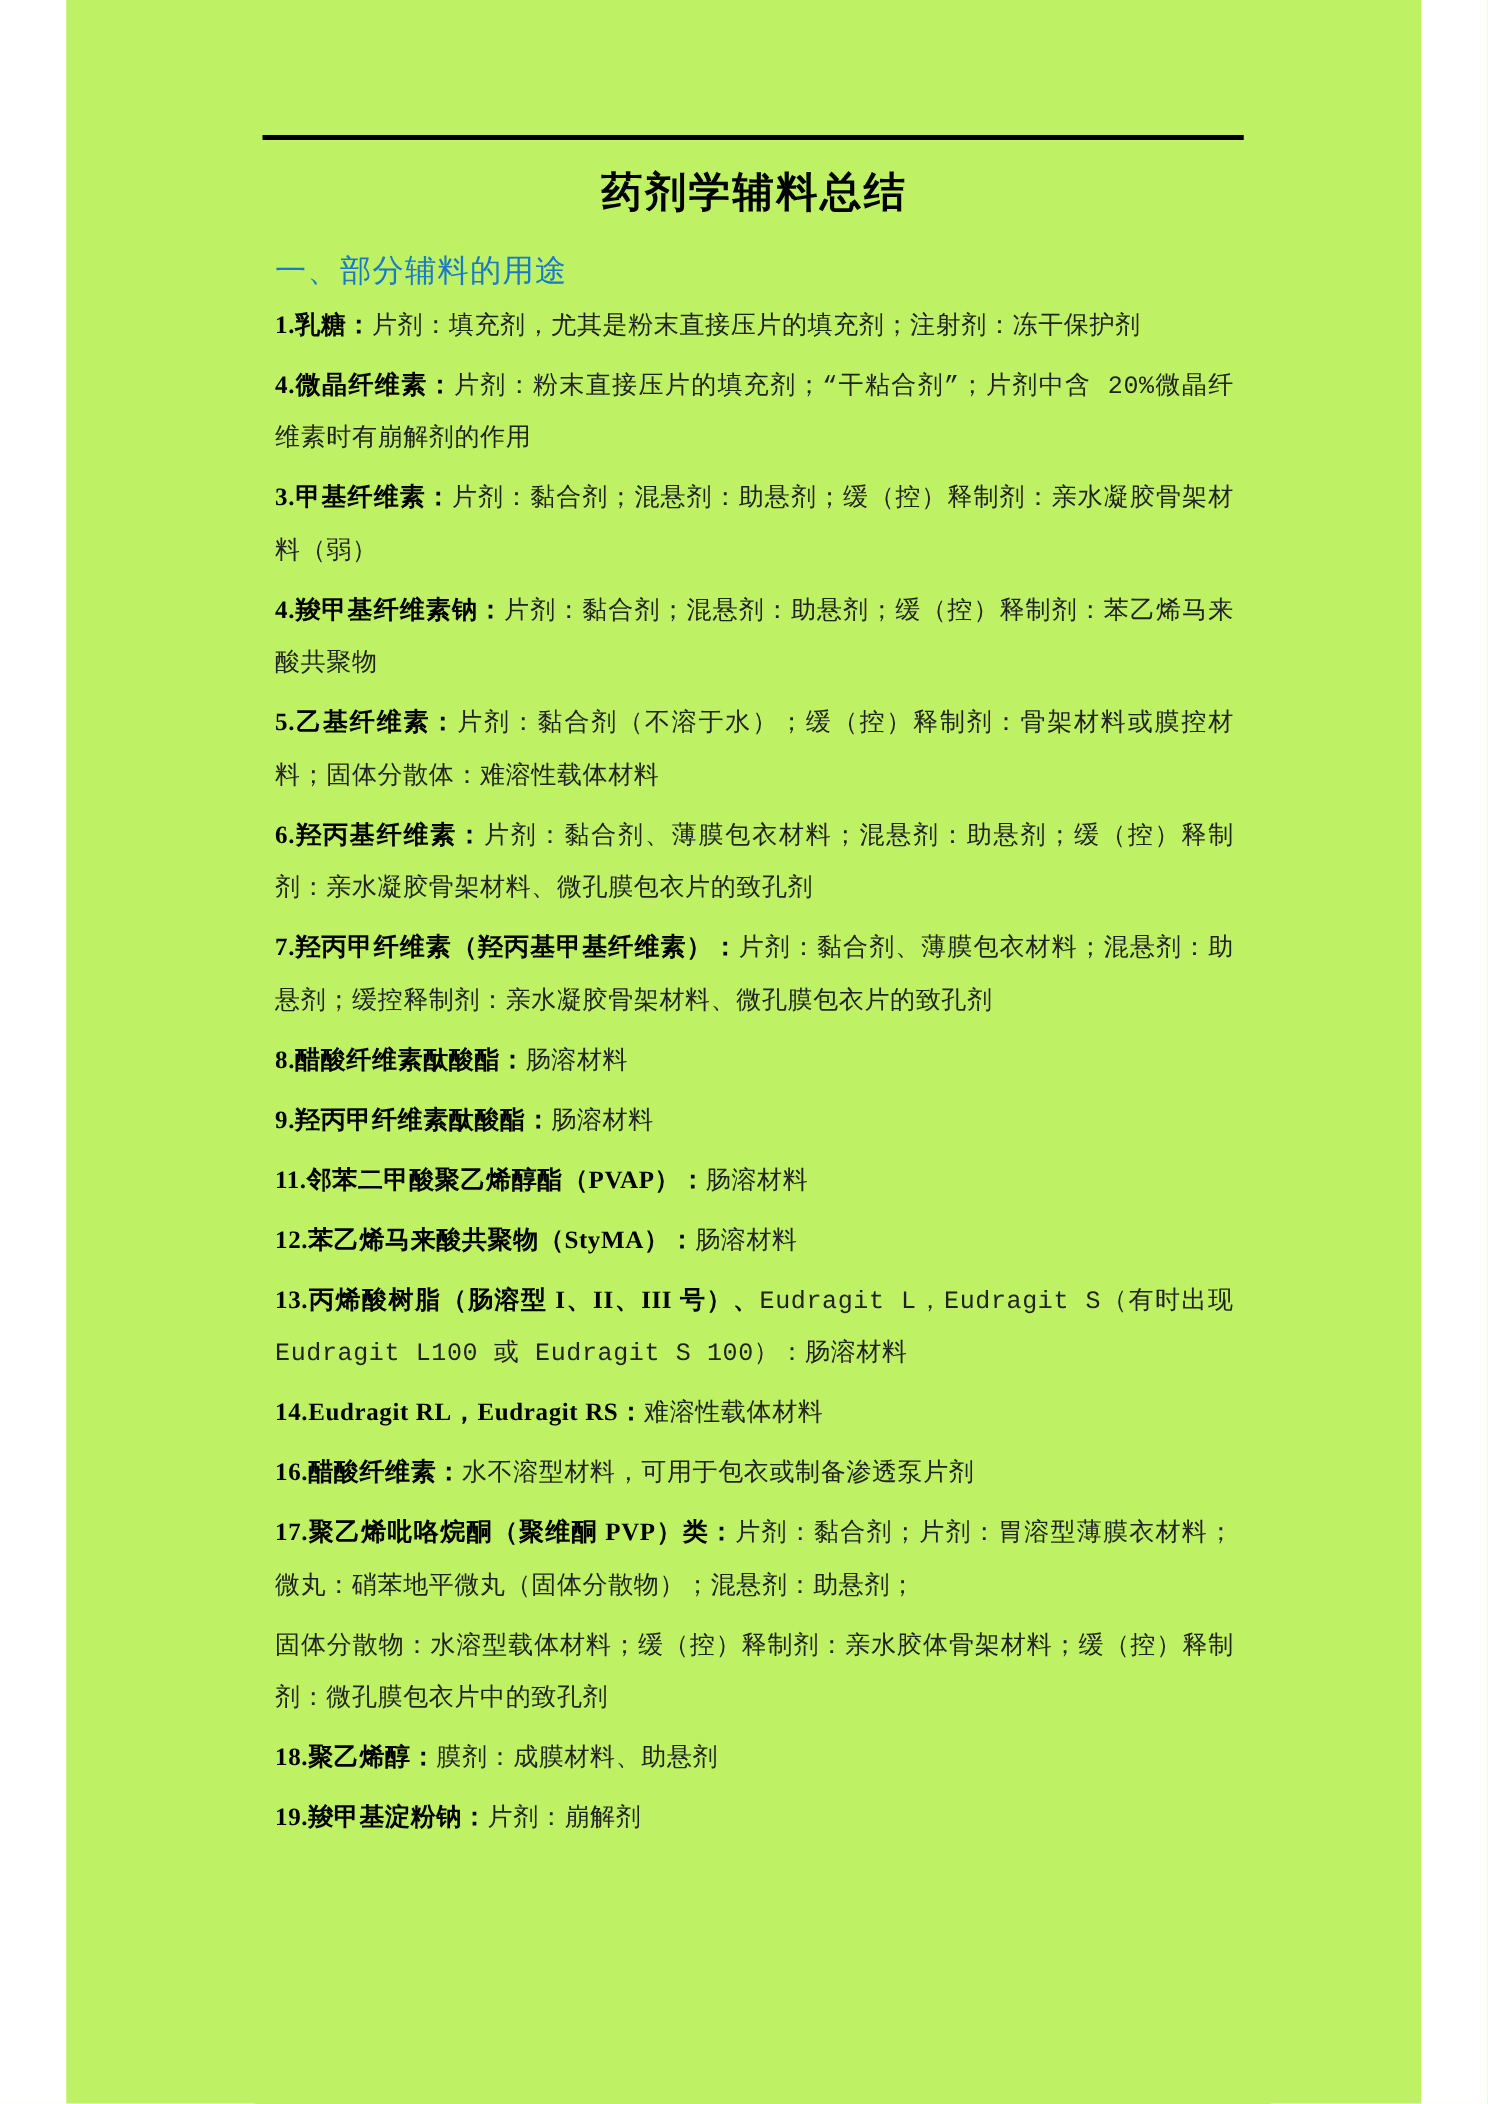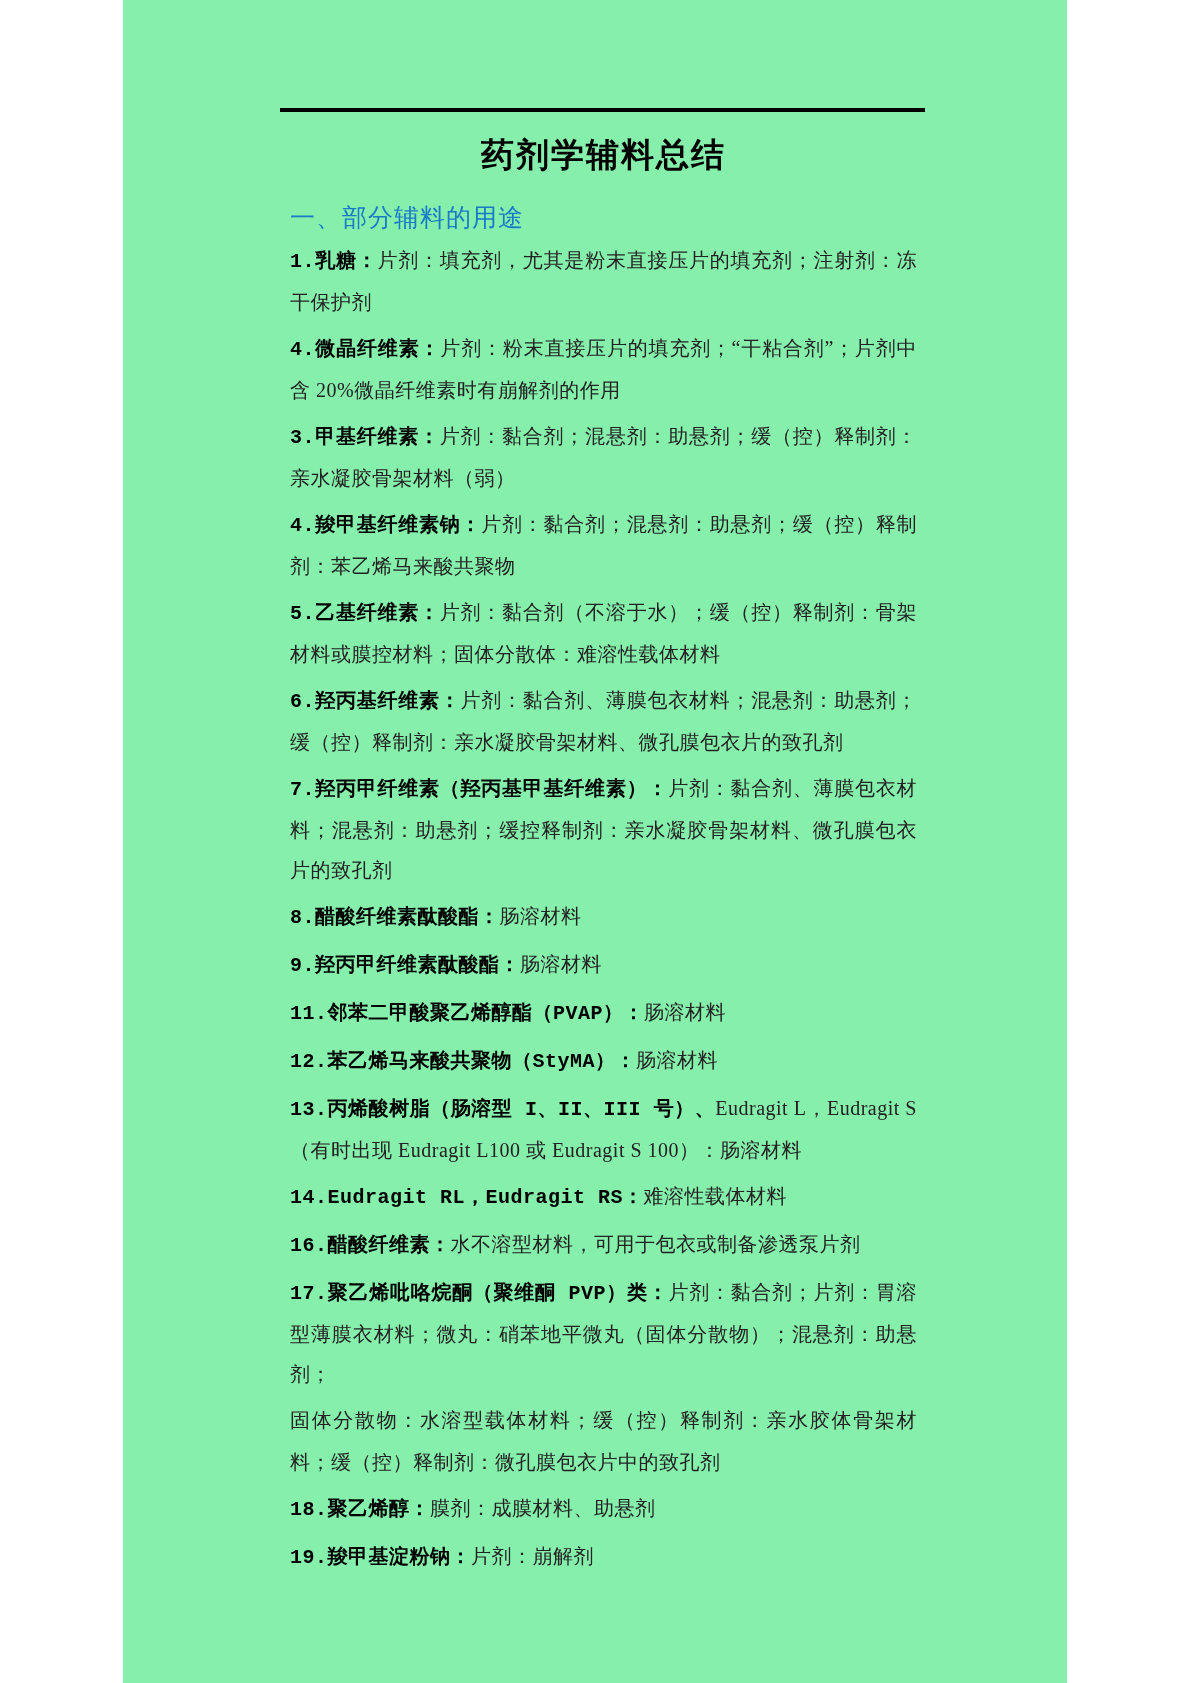--- a/index.html
+++ b/index.html
@@ -2,24 +2,24 @@
 <html lang="zh"><head>
 <meta charset="utf-8">
 <style>
   html, body {
     margin: 0;
     padding: 0;
     background: #ffffff;
   }
   .page {
     position: relative;
-    width: 944px;
+    width: 1084px;
     height: 1683px;
     margin: 0 auto;
-    background: #86efac;
+    background: #bef264;
     overflow: hidden;
     box-sizing: border-box;
     padding: 0 150px 0 167px;
     font-family: "Liberation Serif", serif;
     color: #1c1c1c;
   }
   .header-rule {
     margin-top: 108px;
     margin-left: -10px;
     margin-right: -8px;
@@ -48,26 +48,26 @@
   }
   .item {
     margin: 0 0 6px 0;
     font-size: 20px;
     line-height: 40px;
     text-align: justify;
     text-justify: inter-ideograph;
     letter-spacing: 0.5px;
   }
   .item .term {
-    font-family: Liberation Mono, monospace;
+    font-family: Liberation Serif, serif;
     font-weight: 700;
     color: #000000;
   }
   .item .desc {
-    font-family: Liberation Serif, serif;
+    font-family: Liberation Mono, monospace;
     font-weight: 400;
     color: #222222;
   }
 </style>
 </head>
 <body>
 
 <div class="page">
 
   <hr class="header-rule">

